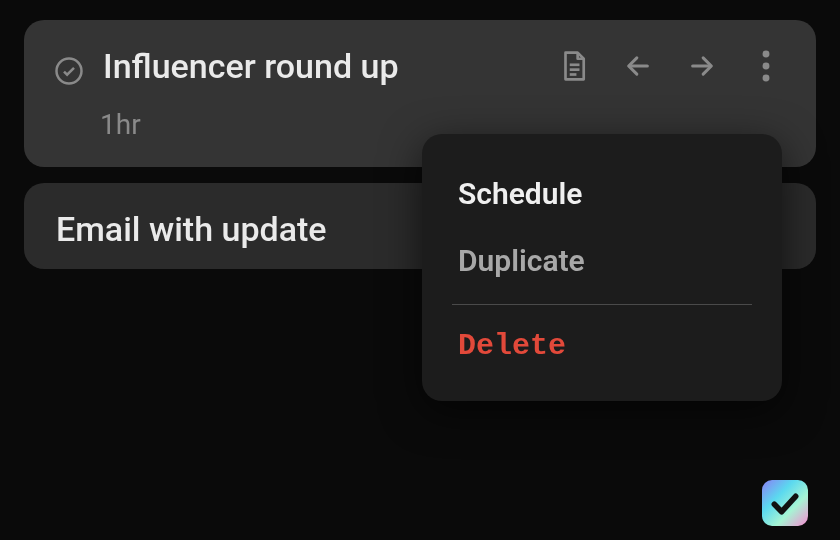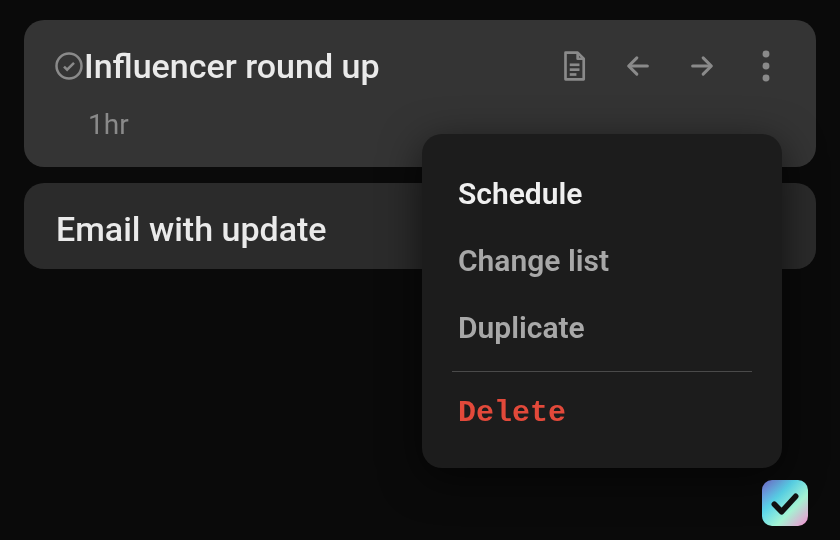--- a/index.html
+++ b/index.html
@@ -25,43 +25,43 @@
     .task-card.selected {
       background: #343434;
     }
     .task-header {
       display: flex;
       align-items: center;
       justify-content: space-between;
     }
     .task-title-group {
       display: flex;
-      align-items: center;
-      gap: 0;
+      align-items: flex-end;
+      gap: 19px;
     }
     .task-check {
       width: 30px;
       height: 30px;
       display: flex;
       align-items: center;
       justify-content: center;
     }
     .task-title {
       font-size: 34px;
       font-weight: 500;
       color: #eaeaea;
     }
     .task-title.nocheck {
       margin-left: 2px;
     }
     .task-duration {
       font-size: 28px;
       color: #8a8a8a;
       margin-top: 22px;
-      margin-left: 34px;
+      margin-left: 46px;
     }
     .task-duration.nocheck {
       margin-left: 2px;
     }
     .task-actions {
       display: flex;
       align-items: center;
       gap: 28px;
     }
     .icon-btn {
@@ -177,21 +177,20 @@
       <div class="task-title-group">
         <div class="task-title nocheck">Email with update</div>
       </div>
     </div>
   </div>
 
 </div>
 
 <div class="context-menu">
   <div class="menu-item highlighted">Schedule</div>
-  <div class="menu-item">Change list</div>
   <div class="menu-item">Duplicate</div>
   <div class="menu-divider"></div>
   <div class="menu-item danger">Delete</div>
 </div>
 
 <div class="badge-icon">
   <svg width="32" height="32" viewBox="0 0 24 24" fill="none" stroke="#111" stroke-width="4.2" stroke-linecap="round" stroke-linejoin="round">
     <polyline points="4 13 9.5 18.5 20 7"></polyline>
   </svg>
 </div>

